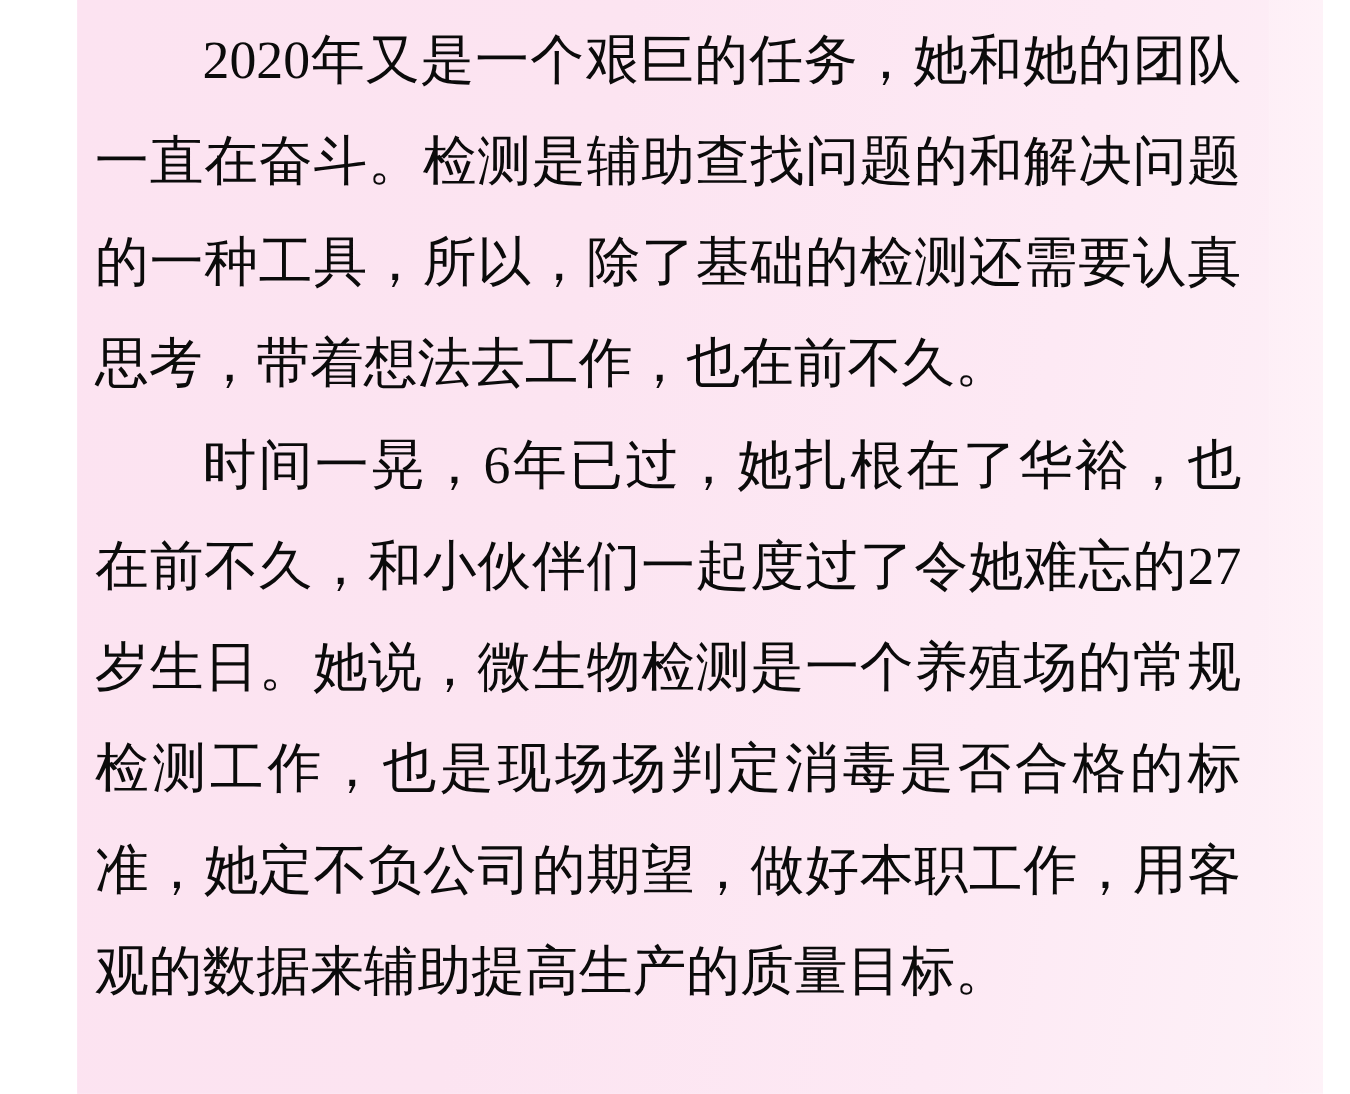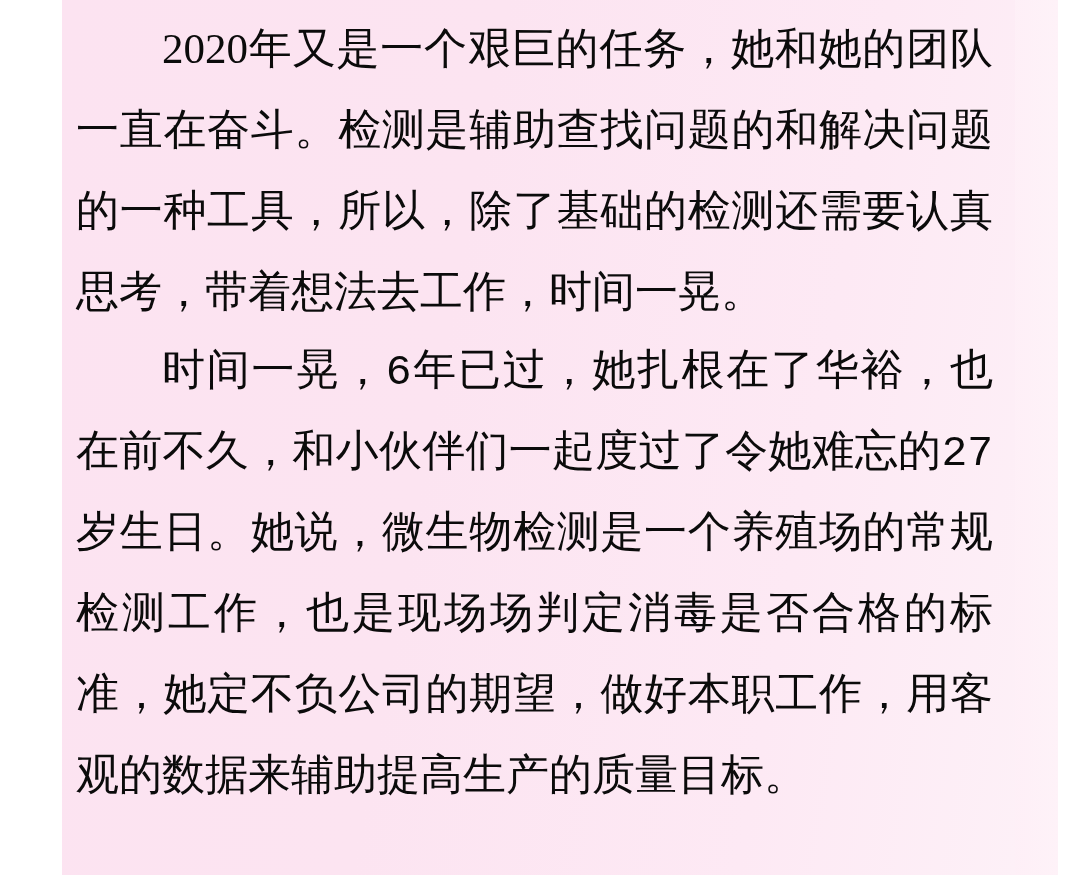--- a/index.html
+++ b/index.html
@@ -47,25 +47,24 @@
     color: #0b0b0b;
     text-align: justify;
     text-justify: inter-ideograph;
     text-indent: 2em;
     font-family: "Liberation Serif", "DejaVu Serif", serif;
     letter-spacing: 0px;
     font-weight: 400;
   }
   p.para + p.para {
     margin-top: 0px;
-    font-family: Liberation Mono, monospace;
   }
 </style>
 </head>
 <body>
 
 <div class="page">
   <div class="paper"></div>
   <div class="content">
-    <p class="para">2020年又是一个艰巨的任务，她和她的团队一直在奋斗。检测是辅助查找问题的和解决问题的一种工具，所以，除了基础的检测还需要认真思考，带着想法去工作，时间一晃。</p>
+    <p class="para">2020年又是一个艰巨的任务，她和她的团队一直在奋斗。检测是辅助查找问题的和解决问题的一种工具，所以，除了基础的检测还需要认真思考，带着想法去工作，也在前不久。</p>
     <p class="para">时间一晃，6年已过，她扎根在了华裕，也在前不久，和小伙伴们一起度过了令她难忘的27岁生日。她说，微生物检测是一个养殖场的常规检测工作，也是现场场判定消毒是否合格的标准，她定不负公司的期望，做好本职工作，用客观的数据来辅助提高生产的质量目标。</p>
   </div>
 </div>
 
 </body></html>

